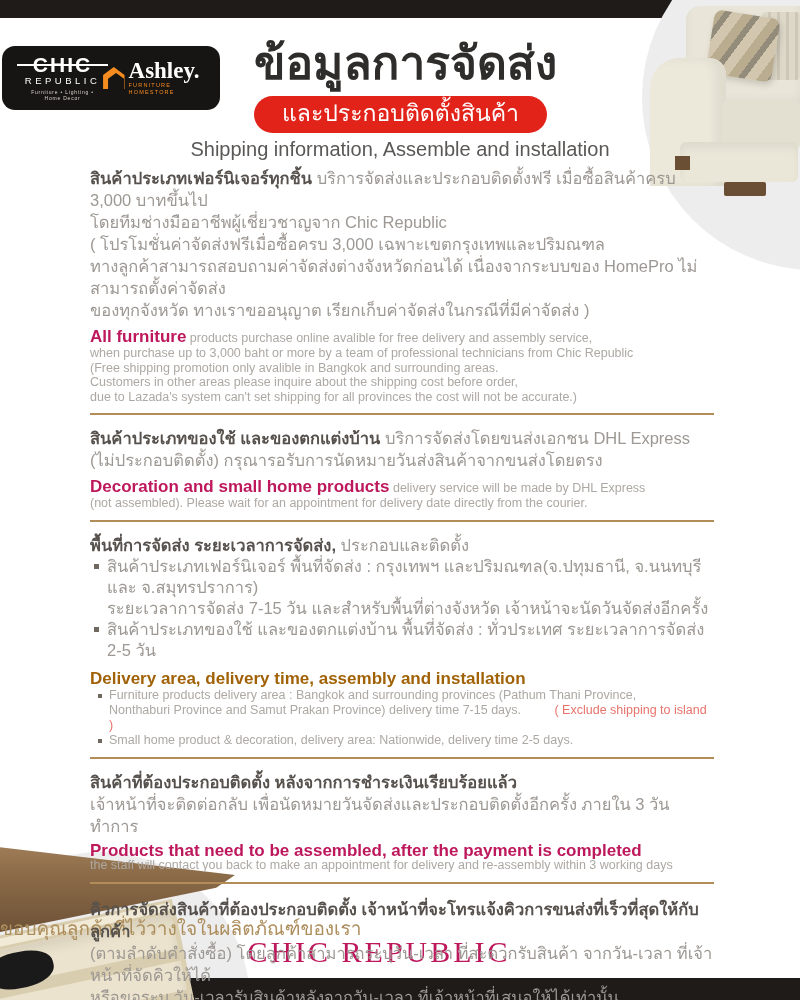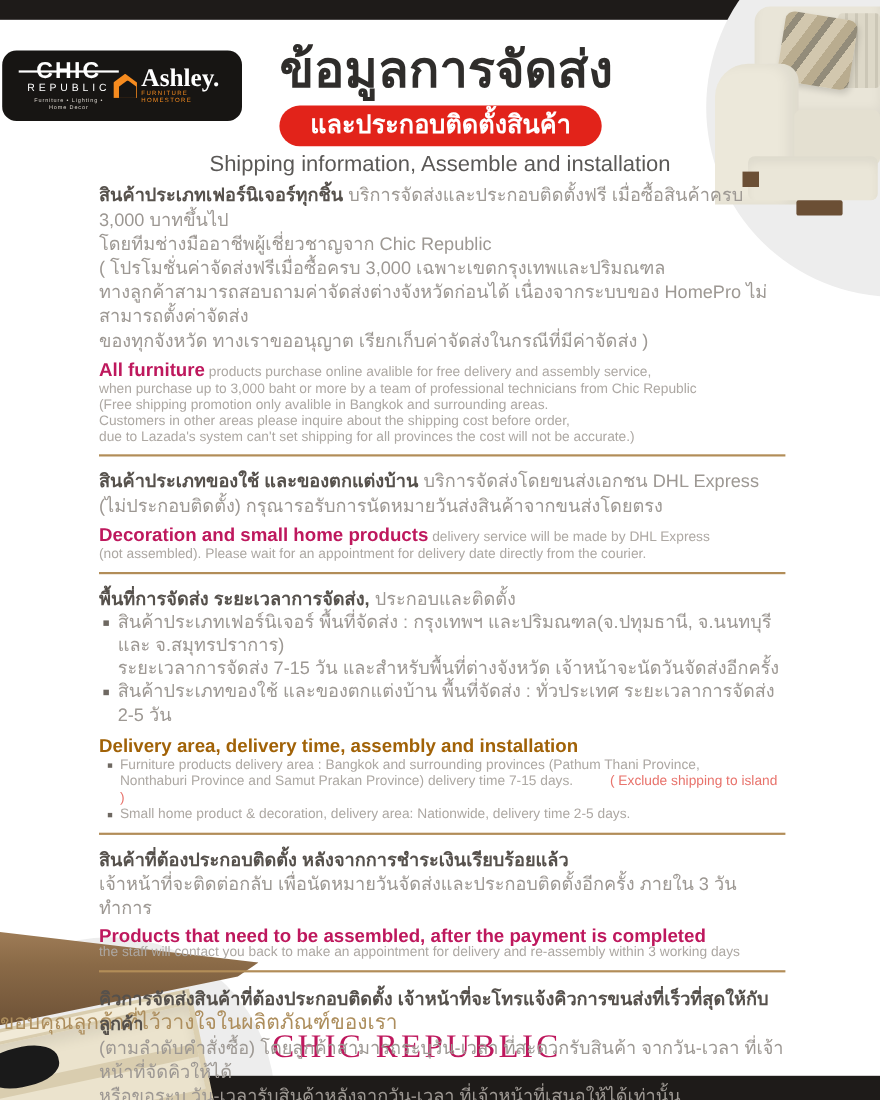--- a/index.html
+++ b/index.html
@@ -43,21 +43,21 @@
   .house-inner { position:absolute; left:5px; top:6px; width:16px; height:16px;
       clip-path:polygon(50% 0,100% 36%,100% 100%,0 100%,0 36%); background:#171513; }
   .ashley-text { text-align:left; }
   .ashley-name { font-family:"Liberation Serif", serif; font-weight:bold; font-size:23px; color:#ffffff; line-height:22px; }
   .ashley-sub { font-size:5.5px; letter-spacing:1.2px; color:#f68b1f; line-height:7px; }
 
   
   .titleblock { position:absolute; left:254px; top:36px; z-index:3; }
   .title-th { font-size:46px; font-weight:bold; color:#2f2d2b; line-height:54px; }
   .badge { display:inline-block; margin-top:6px; background:#e2231a; color:#fff; font-size:23px;
-      line-height:28px; padding:3px 28px 6px; border-radius:20px;font-weight:bold; }
+      line-height:28px; padding:3px 28px 6px; border-radius:20px; }
   .subtitle { position:absolute; left:0; top:138px; width:800px; text-align:center; font-size:20px; color:#5a5856; z-index:3; }
 
   
   .content { position:absolute; left:90px; top:167px; width:624px; z-index:4; }
   .th { font-size:16.5px; line-height:22px; color:#9d9893; }
   .thb { font-weight:bold; color:#56514c; }
   .en { font-size:12.5px; line-height:14.5px; color:#ada8a3; }
   .enb { font-size:17px; font-weight:bold; color:#be185d; }
   .en-lead { margin-top:7px; }
   .en-lead .enb { line-height:18px; }

